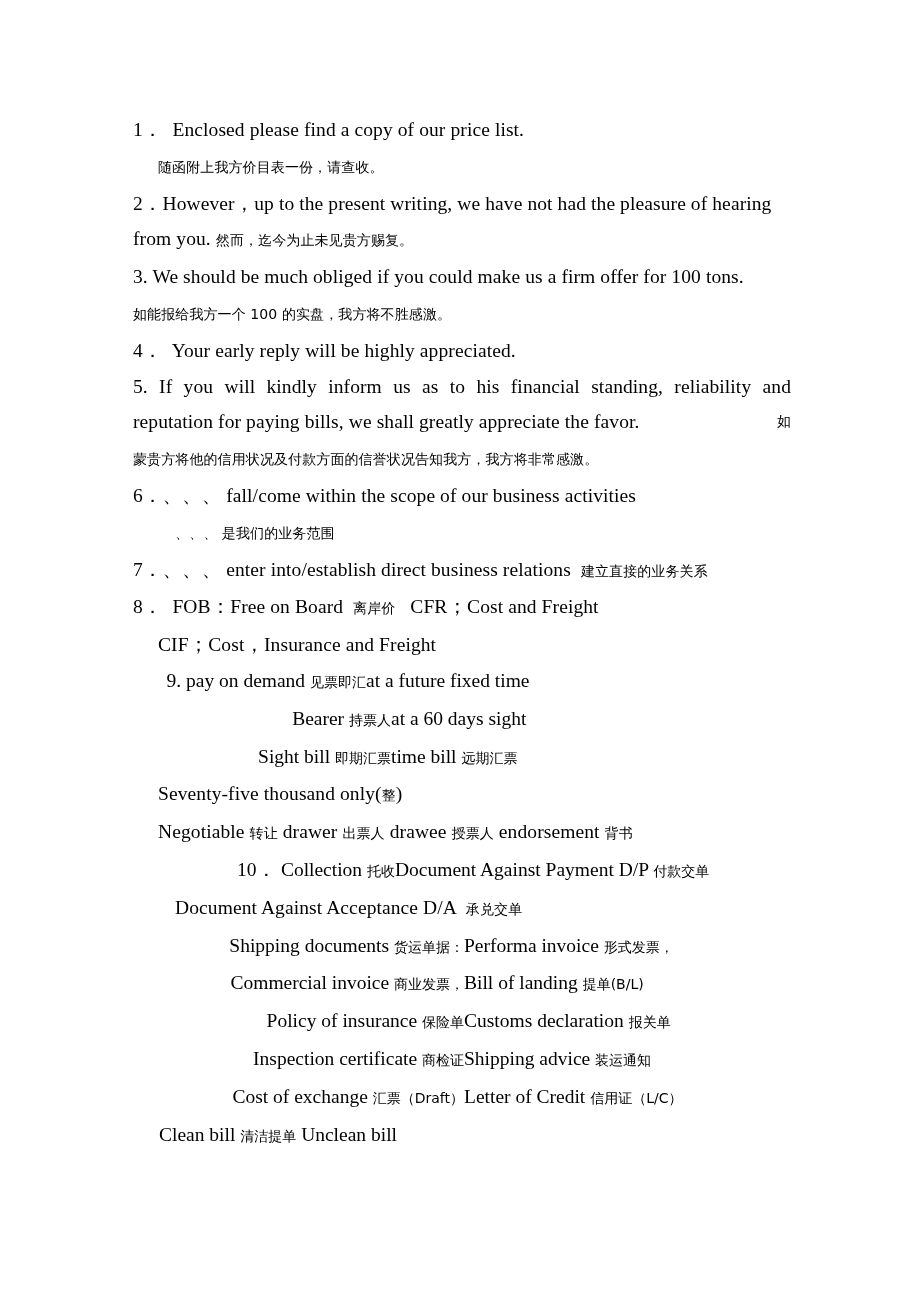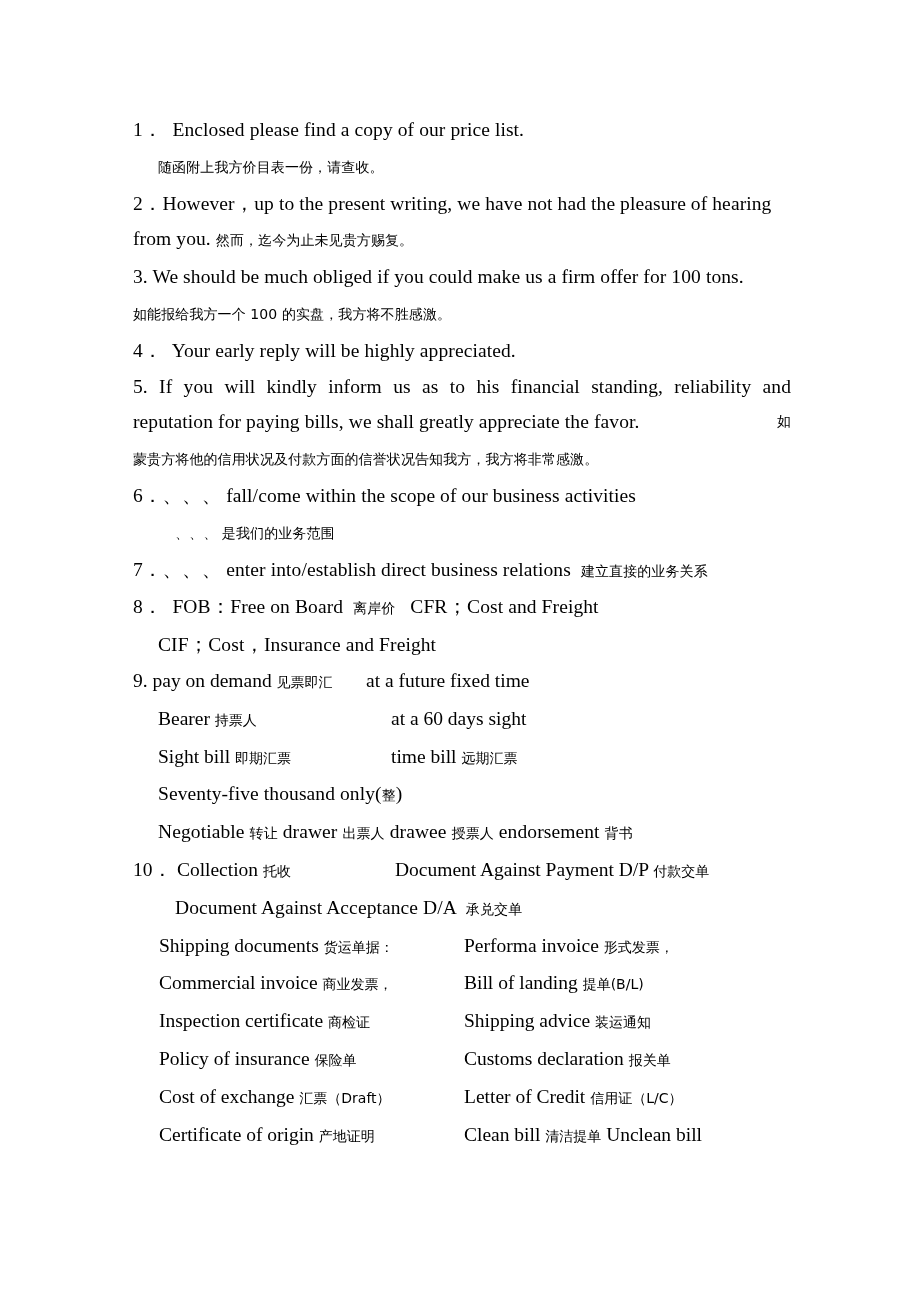--- a/index.html
+++ b/index.html
@@ -54,21 +54,21 @@
     text-align-last: justify;
   }
 
   
   .row2 {
     display: flex;
     font-size: 19.5px;
     line-height: 35.8px;
     align-items: baseline;
   }
-  .row2 > .c1 { width: 233px; flex: 0 0 233px; }
+  .row2 > .c1 { width: 233px; flex: 0 0 233px; text-align: right; }
   .row2 > .c2 { flex: 1 1 auto; }
 
   .row2-docs > .c1 { width: 305px; flex: 0 0 305px; }
 
   
   .row2-coll > .c1 { width: 262px; flex: 0 0 262px; }
 
   
   .tail-right {
     float: right;
@@ -135,33 +135,32 @@
       <span class="c1"><span>Shipping documents </span><span class="cjk">货运单据：</span></span>
       <span class="c2"><span>Performa invoice  </span><span class="cjk">形式发票，</span></span>
     </div>
 
     <div class="row2 row2-docs ind-4">
       <span class="c1"><span>Commercial invoice </span><span class="cjk">商业发票，</span></span>
       <span class="c2"><span> Bill of landing </span><span class="cjk">提单(B/L)</span></span>
     </div>
 
     <div class="row2 row2-docs ind-4">
-      <span class="c1"><span>Inspection certificate  </span><span class="cjk">商检证</span></span>
-      <span class="c2"><span>Shipping advice  </span><span class="cjk">装运通知</span></span>
+      <span class="c1"><span>Policy of insurance  </span><span class="cjk">保险单</span></span>
+      <span class="c2"><span>Customs declaration  </span><span class="cjk">报关单</span></span>
     </div>
 
     <div class="row2 row2-docs ind-4">
-      <span class="c1"><span>Policy of insurance  </span><span class="cjk">保险单</span></span>
-      <span class="c2"><span>Customs declaration  </span><span class="cjk">报关单</span></span>
+      <span class="c1"><span>Inspection certificate  </span><span class="cjk">商检证</span></span>
+      <span class="c2"><span>Shipping advice  </span><span class="cjk">装运通知</span></span>
     </div>
 
     <div class="row2 row2-docs ind-4">
       <span class="c1"><span>Cost of exchange  </span><span class="cjk">汇票（Draft）</span></span>
       <span class="c2"><span> Letter of Credit  </span><span class="cjk">信用证（L/C）</span></span>
     </div>
 
     <div class="row2 row2-docs ind-4">
-      <span class="c1"><span>Certificate of origin  </span><span class="cjk">产地证明</span></span>
       <span class="c2"><span>Clean bill  </span><span class="cjk">清洁提单</span><span>   Unclean bill</span></span>
     </div>
 
   </div>
 </div>
 
 </body></html>

